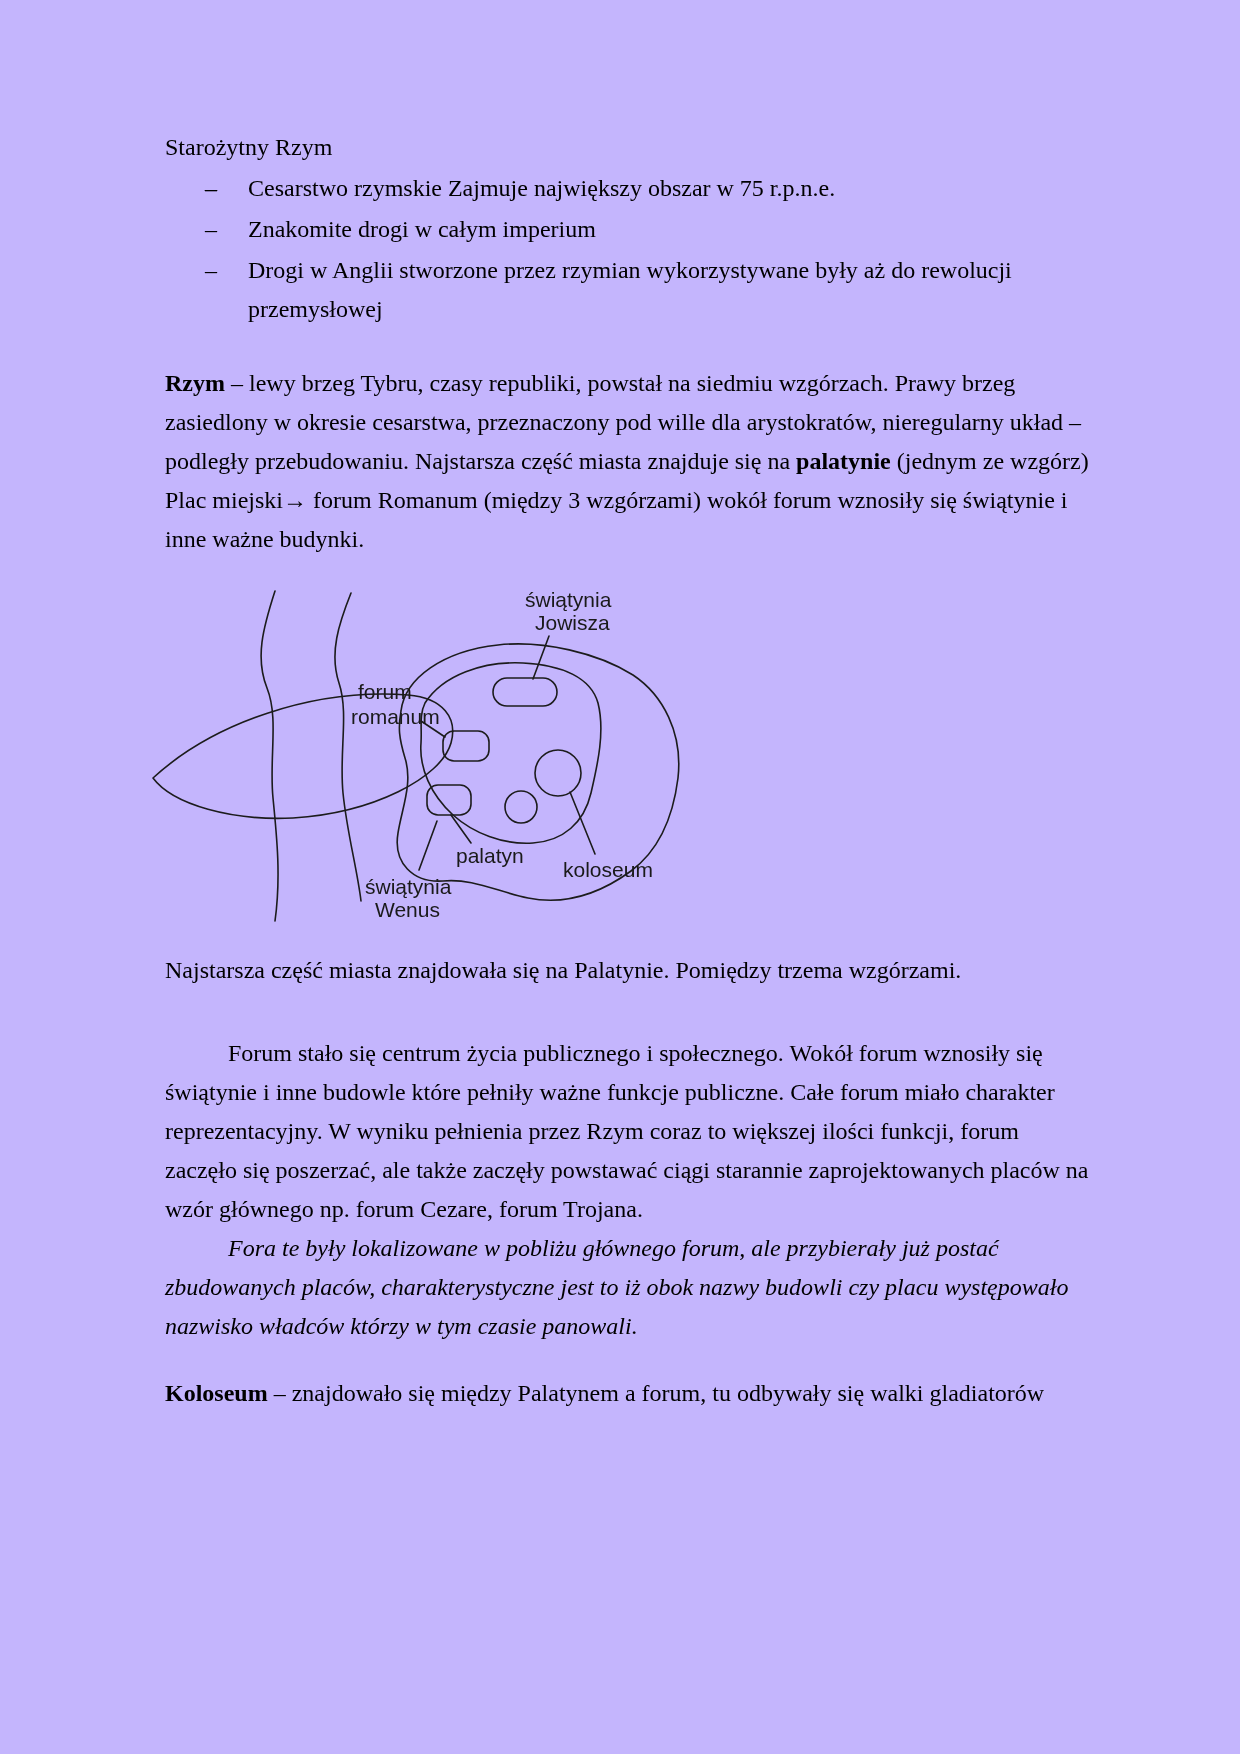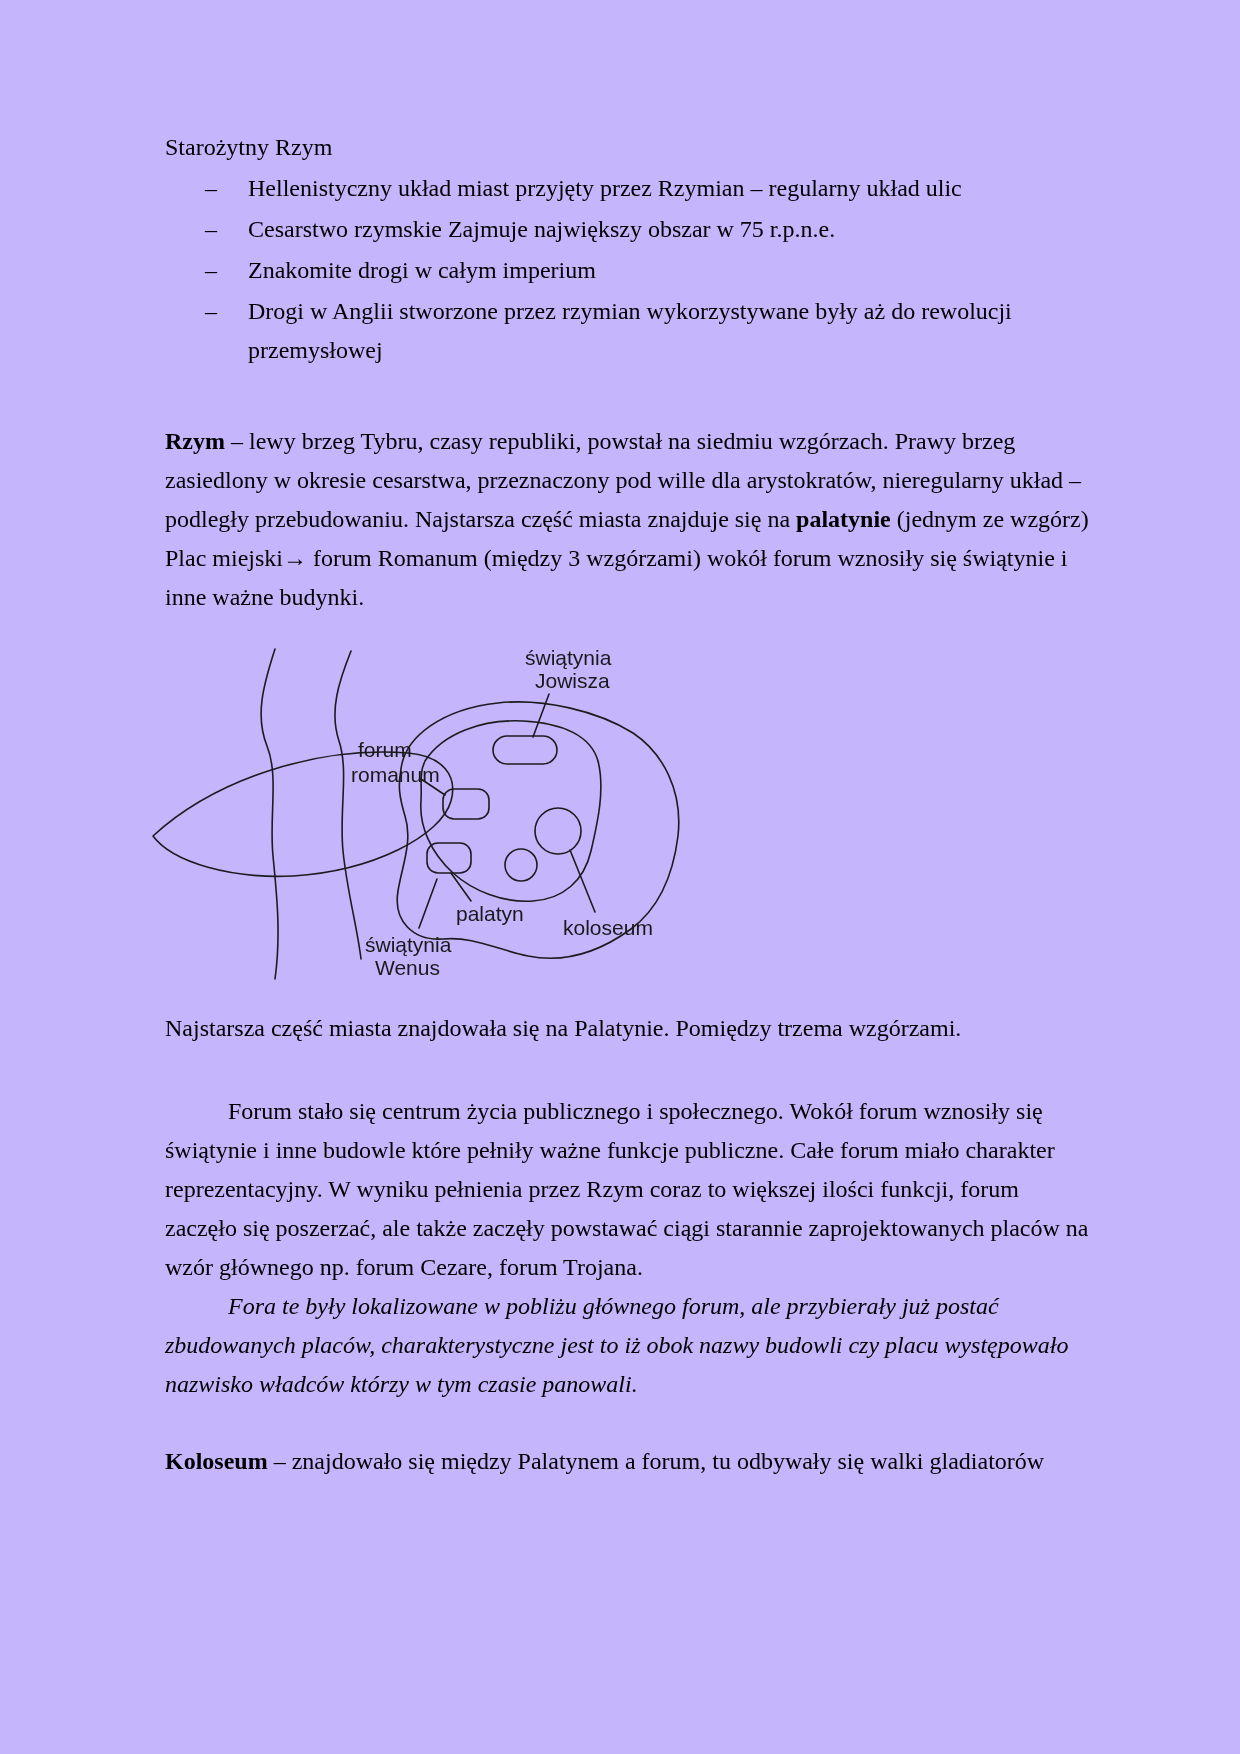--- a/index.html
+++ b/index.html
@@ -39,30 +39,30 @@
     position: relative;
     padding-left: 83px;
     margin-top: 2px;
   }
   .bullet-marker {
     position: absolute;
     left: 40px;
     top: 0;
   }
   p { margin: 0; }
-  .para-rzym { margin-top: 52px; }
+  .para-rzym { margin-top: 35px; }
   .diagram-wrap {
     margin-left: -22px;
     margin-top: 24px;
     height: 352px;
   }
   .para-najstarsza { margin-top: 16px; }
   .para-forum { margin-top: 44px; text-indent: 63px; }
   .para-fora { margin-top: 0; text-indent: 63px; font-style: italic; }
-  .para-koloseum { margin-top: 38px; }
+  .para-koloseum { margin-top: 28px; }
   svg text {
     font-family: "Liberation Sans", sans-serif;
     font-size: 21px;
     fill: #1a1a1a;
   }
   svg .stroke {
     fill: none;
     stroke: #1c1c1c;
     stroke-width: 1.6;
     stroke-linecap: round;
@@ -73,21 +73,20 @@
 <body>
 
 <div class="page">
   <div class="content">
 
     <h1 class="title">Starożytny Rzym</h1>
 
     <ul class="bullet-list">
       <li class="bullet-item">
         <span class="bullet-marker">–</span>
-        <span>Hellenistyczny układ miast przyjęty przez Rzymian – regularny układ ulic</span>
       </li>
       <li class="bullet-item">
         <span class="bullet-marker">–</span>
         <span>Cesarstwo rzymskie Zajmuje największy obszar w 75 r.p.n.e.</span>
       </li>
       <li class="bullet-item">
         <span class="bullet-marker">–</span>
         <span>Znakomite drogi w całym imperium</span>
       </li>
       <li class="bullet-item">

